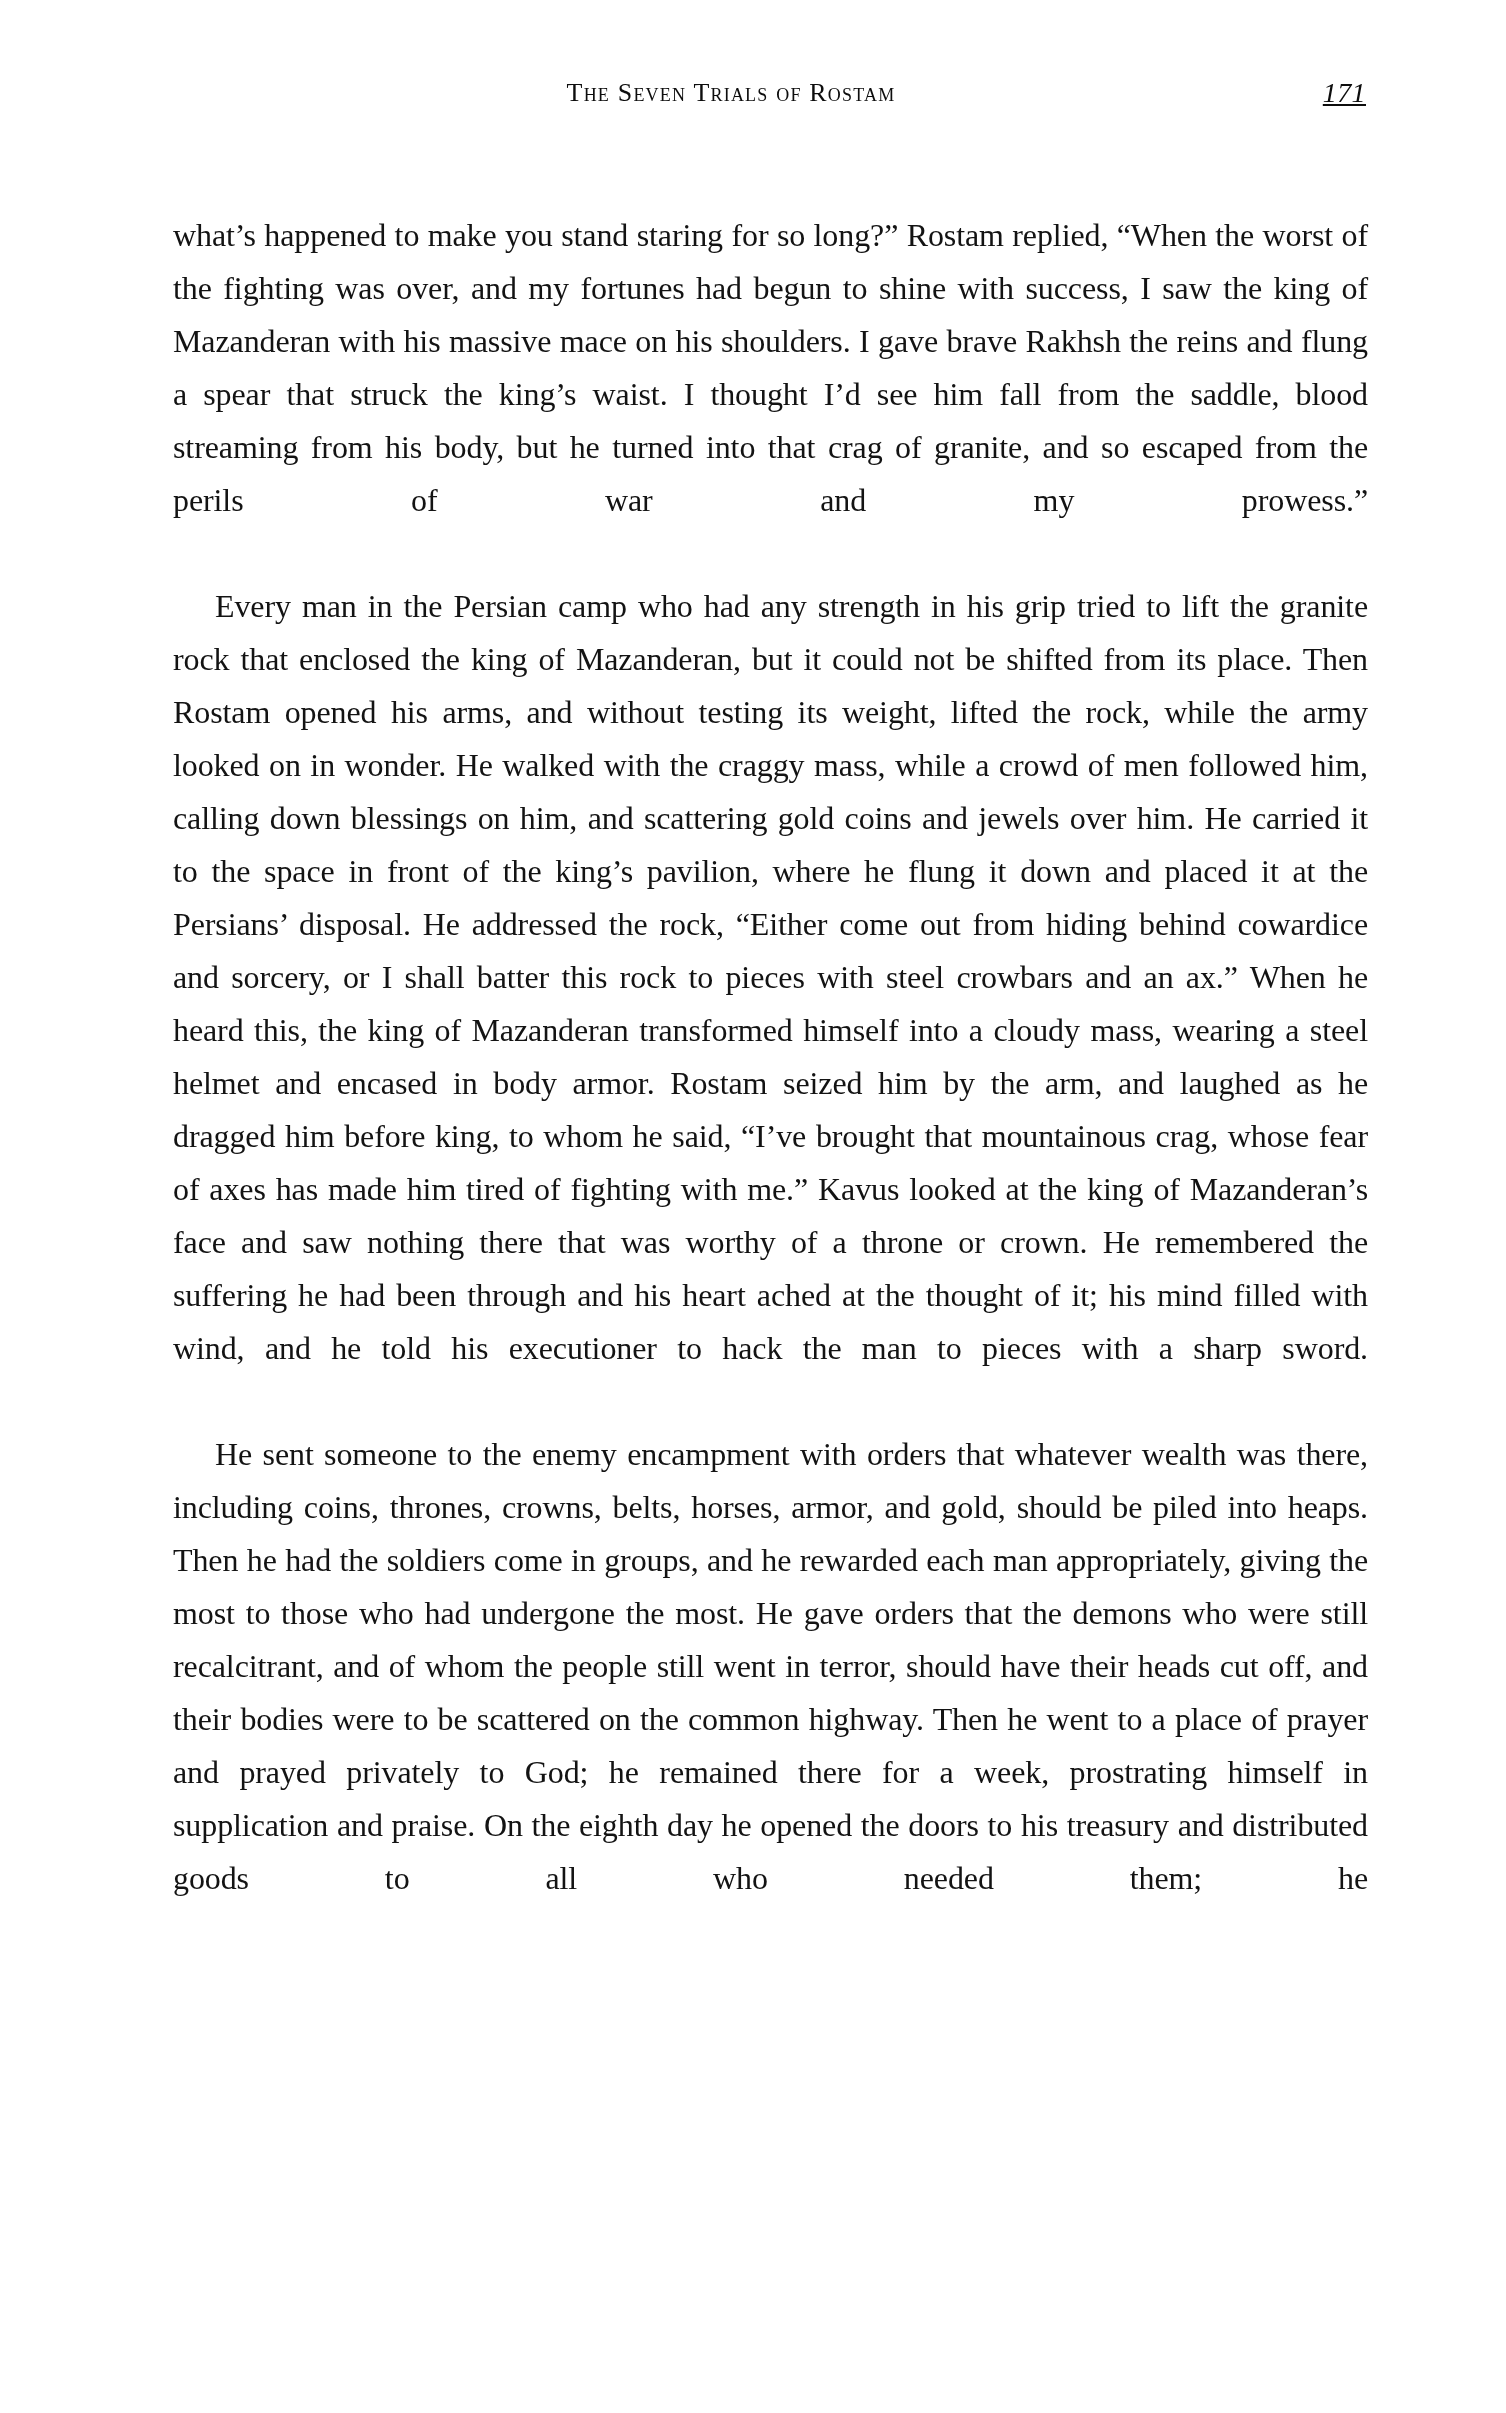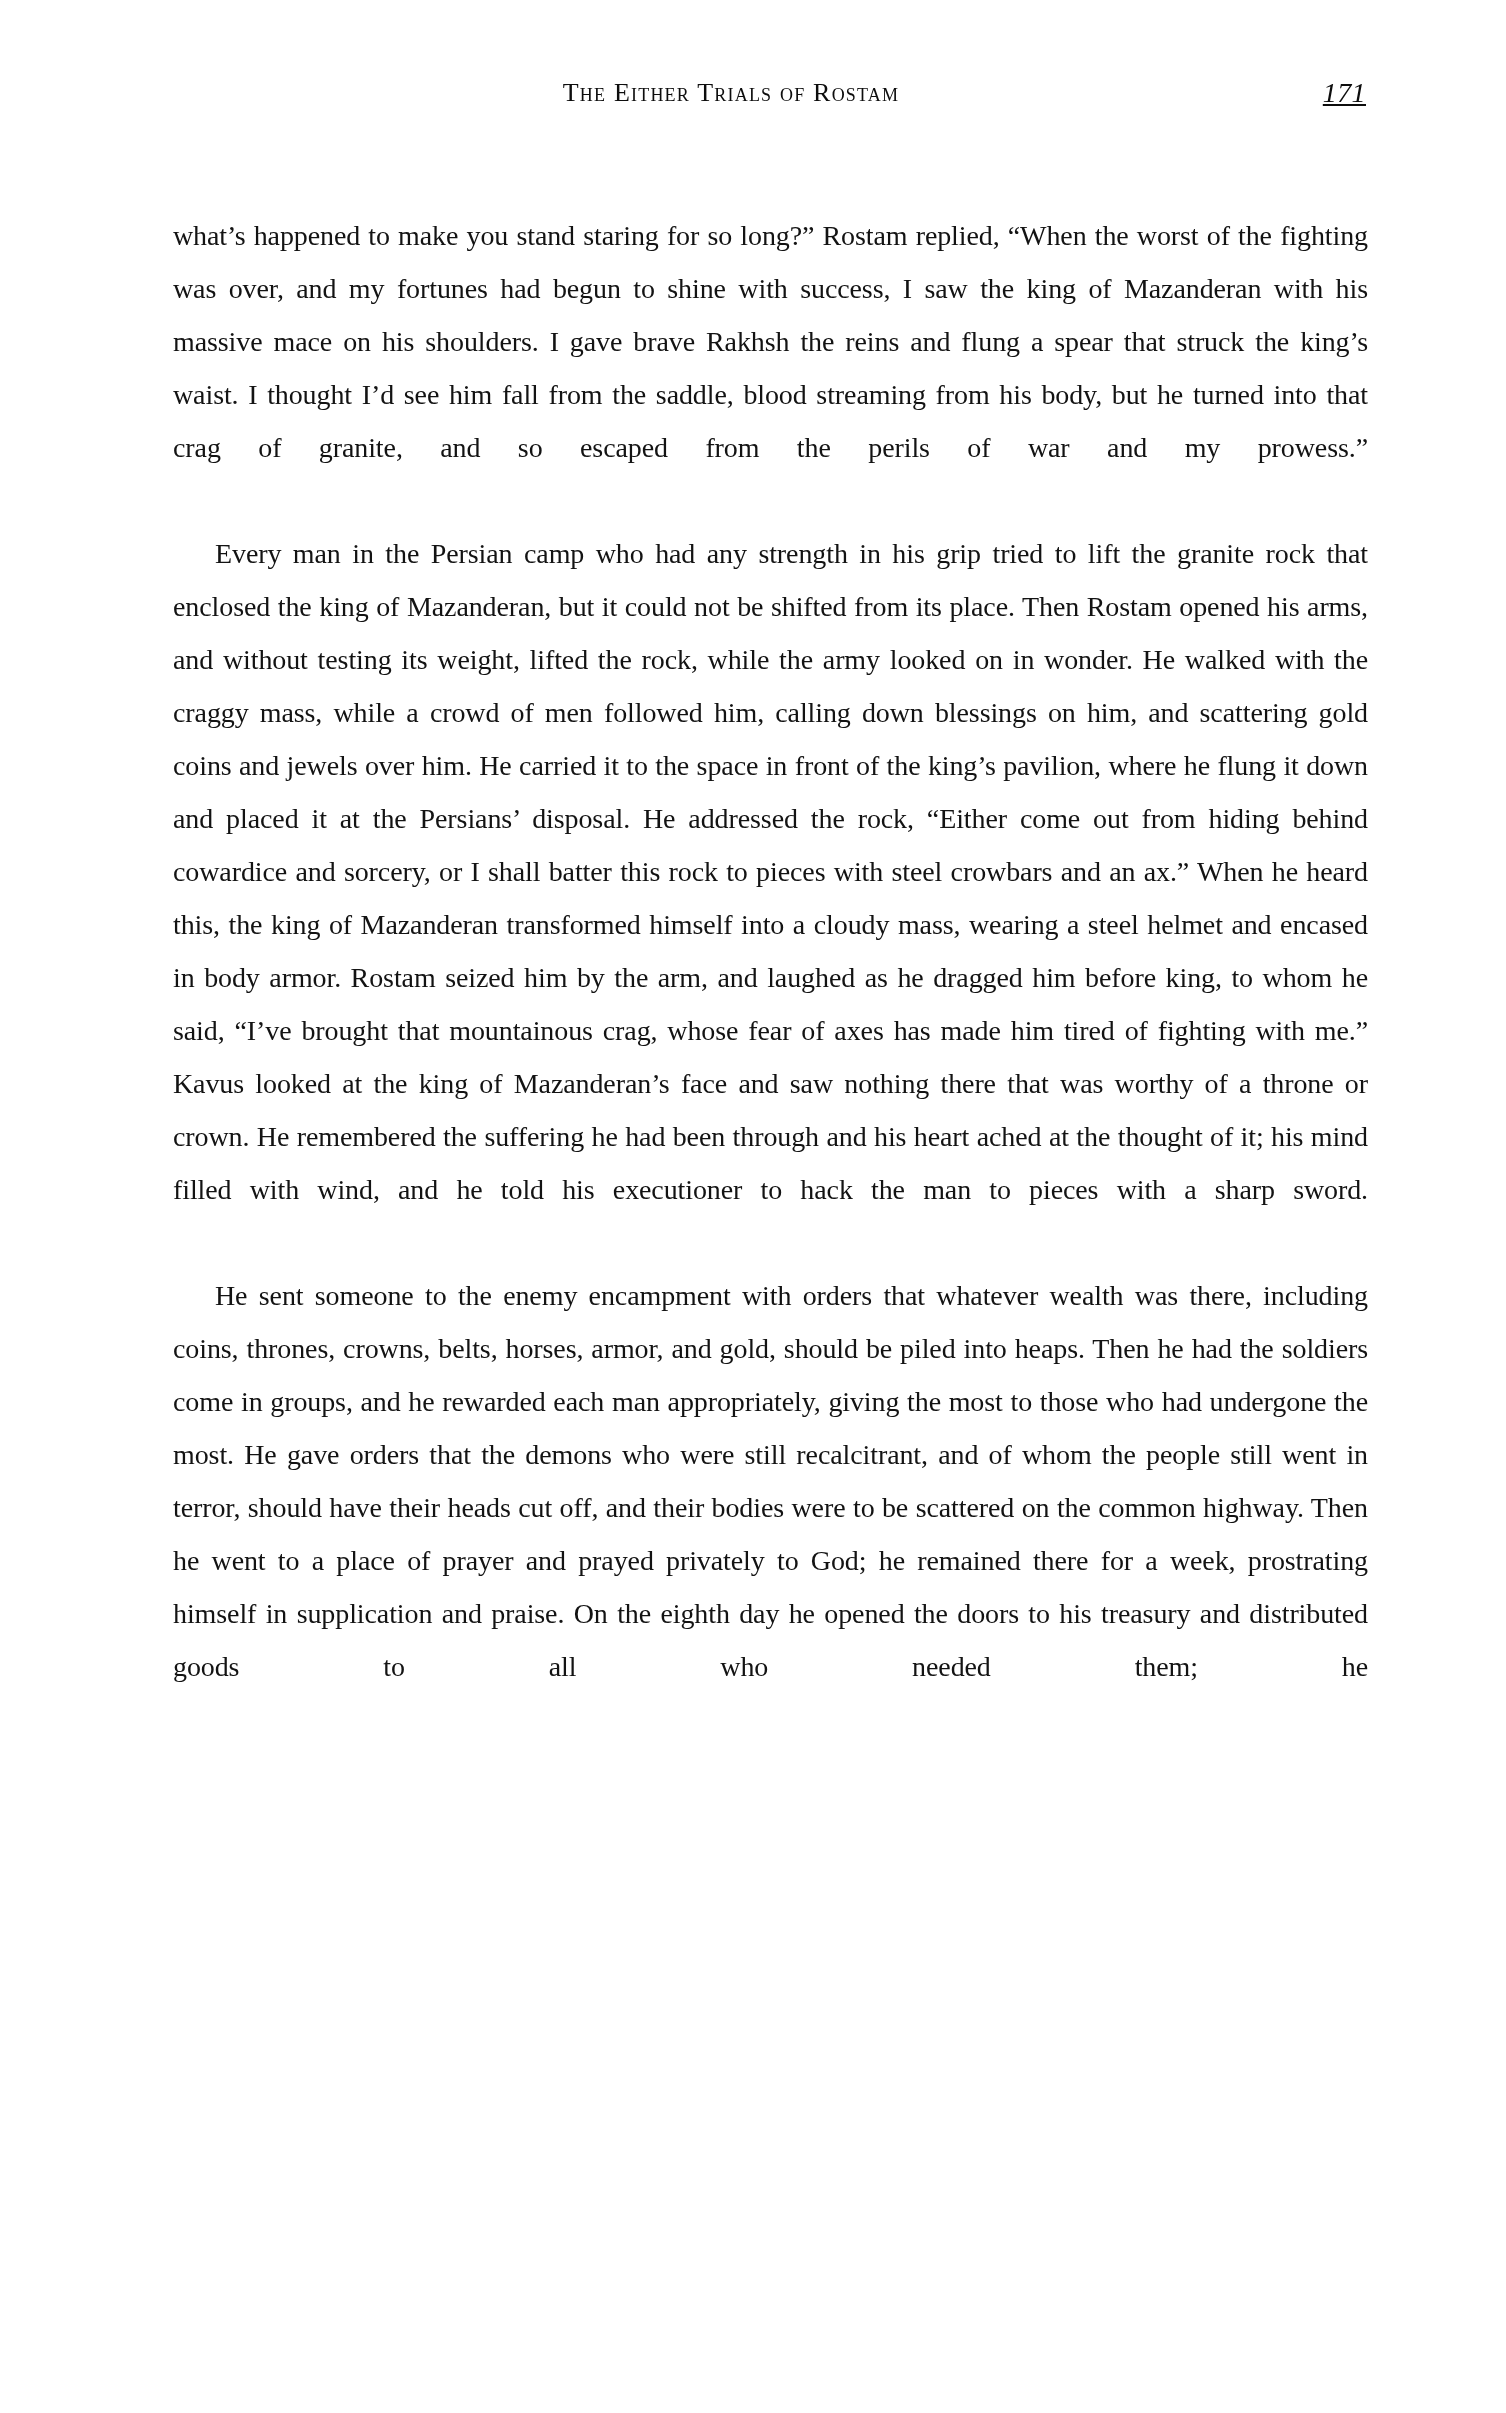--- a/index.html
+++ b/index.html
@@ -57,21 +57,21 @@
   
   .textblock {
     position: absolute;
     left: 173px;
     top: 209px;
     width: 1195px;
   }
 
   .para {
     margin: 0;
-    font-size: 28px;
+    font-size: 32px;
     line-height: 53px;
     text-align: justify;
     text-justify: inter-word;
     letter-spacing: -0.1px;
     word-spacing: 0.4px;
     color: #131313;
     -webkit-font-smoothing: none;
   }
 
   .para.indent {
@@ -89,21 +89,21 @@
   .para.flushline {
     text-align-last: left;
   }
 </style>
 </head>
 <body>
 
 <div class="page">
 
   <div class="running-head">
-    <div class="rh-title">The Either Trials of Rostam</div>
+    <div class="rh-title">The Seven Trials of Rostam</div>
     <div class="rh-folio">171</div>
   </div>
 
   <div class="textblock">
     <p class="para flushline">what’s happened to make you stand staring for so long?” Rostam replied, “When the worst of the fighting was over, and my fortunes had begun to shine with success, I saw the king of Mazanderan with his massive mace on his shoulders. I gave brave Rakhsh the reins and flung a spear that struck the king’s waist. I thought I’d see him fall from the saddle, blood streaming from his body, but he turned into that crag of granite, and so escaped from the perils of war and my prowess.”</p>
     <p class="para indent flushline">Every man in the Persian camp who had any strength in his grip tried to lift the granite rock that enclosed the king of Mazanderan, but it could not be shifted from its place. Then Rostam opened his arms, and without testing its weight, lifted the rock, while the army looked on in wonder. He walked with the craggy mass, while a crowd of men followed him, calling down blessings on him, and scattering gold coins and jewels over him. He carried it to the space in front of the king’s pavilion, where he flung it down and placed it at the Persians’ disposal. He addressed the rock, “Either come out from hiding behind cowardice and sorcery, or I shall batter this rock to pieces with steel crowbars and an ax.” When he heard this, the king of Mazanderan transformed himself into a cloudy mass, wearing a steel helmet and encased in body armor. Rostam seized him by the arm, and laughed as he dragged him before king, to whom he said, “I’ve brought that mountainous crag, whose fear of axes has made him tired of fighting with me.” Kavus looked at the king of Mazanderan’s face and saw nothing there that was worthy of a throne or crown. He remembered the suffering he had been through and his heart ached at the thought of it; his mind filled with wind, and he told his executioner to hack the man to pieces with a sharp sword.</p>
     <p class="para indent flushline">He sent someone to the enemy encampment with orders that whatever wealth was there, including coins, thrones, crowns, belts, horses, armor, and gold, should be piled into heaps. Then he had the soldiers come in groups, and he rewarded each man appropriately, giving the most to those who had undergone the most. He gave orders that the demons who were still recalcitrant, and of whom the people still went in terror, should have their heads cut off, and their bodies were to be scattered on the common highway. Then he went to a place of prayer and prayed privately to God; he remained there for a week, prostrating himself in supplication and praise. On the eighth day he opened the doors to his treasury and distributed goods to all who needed them; he</p>
   </div>
 
 </div>

